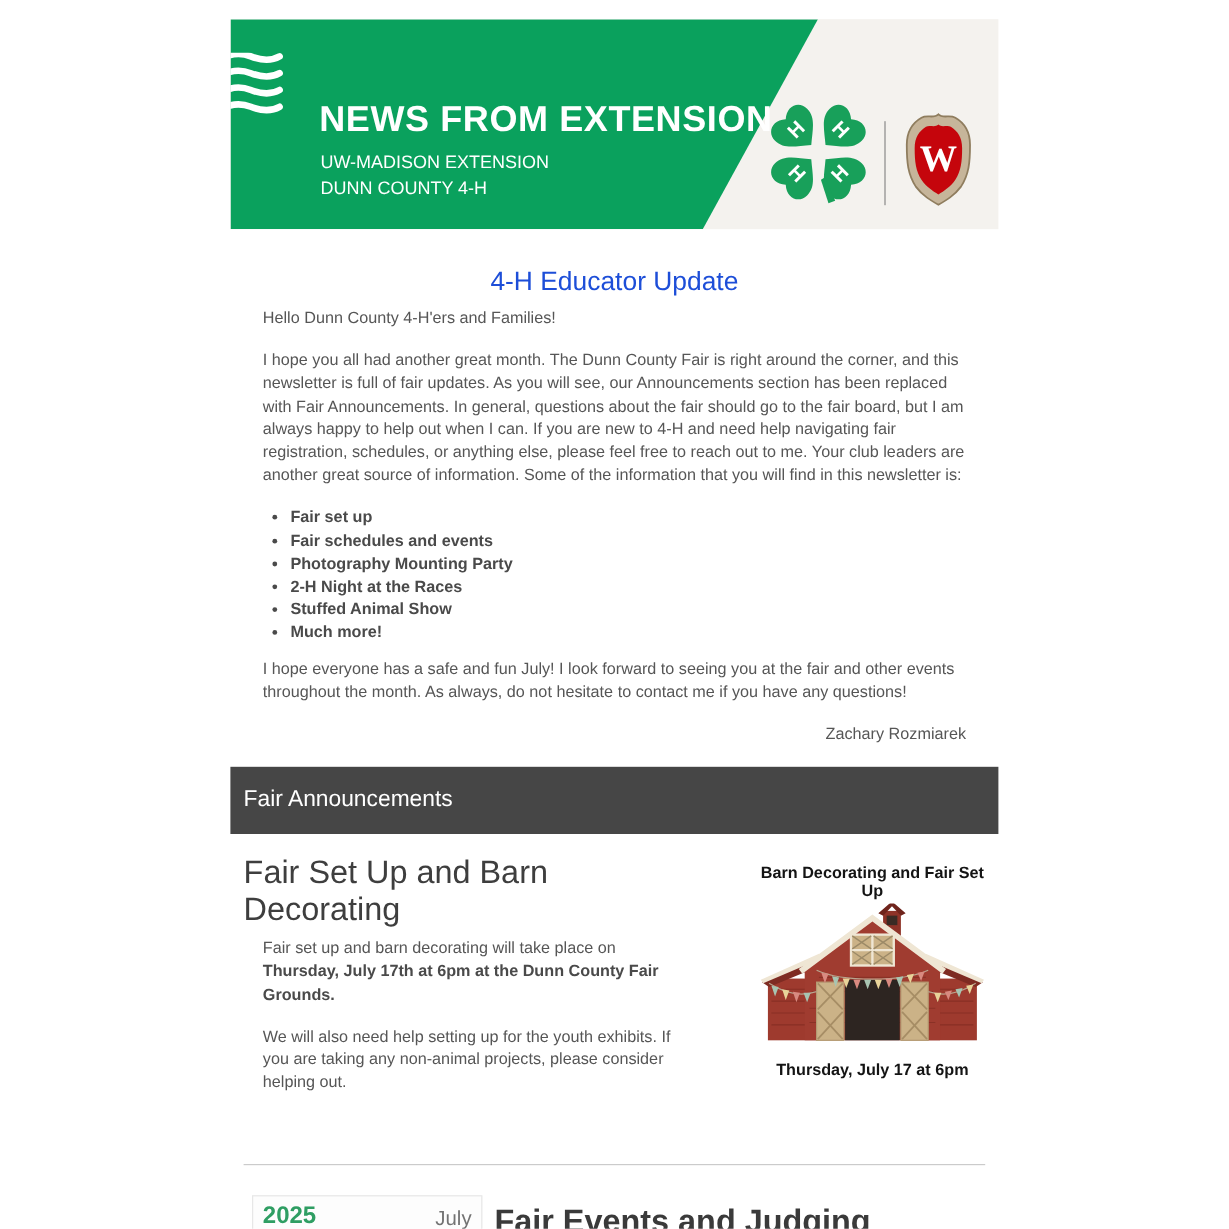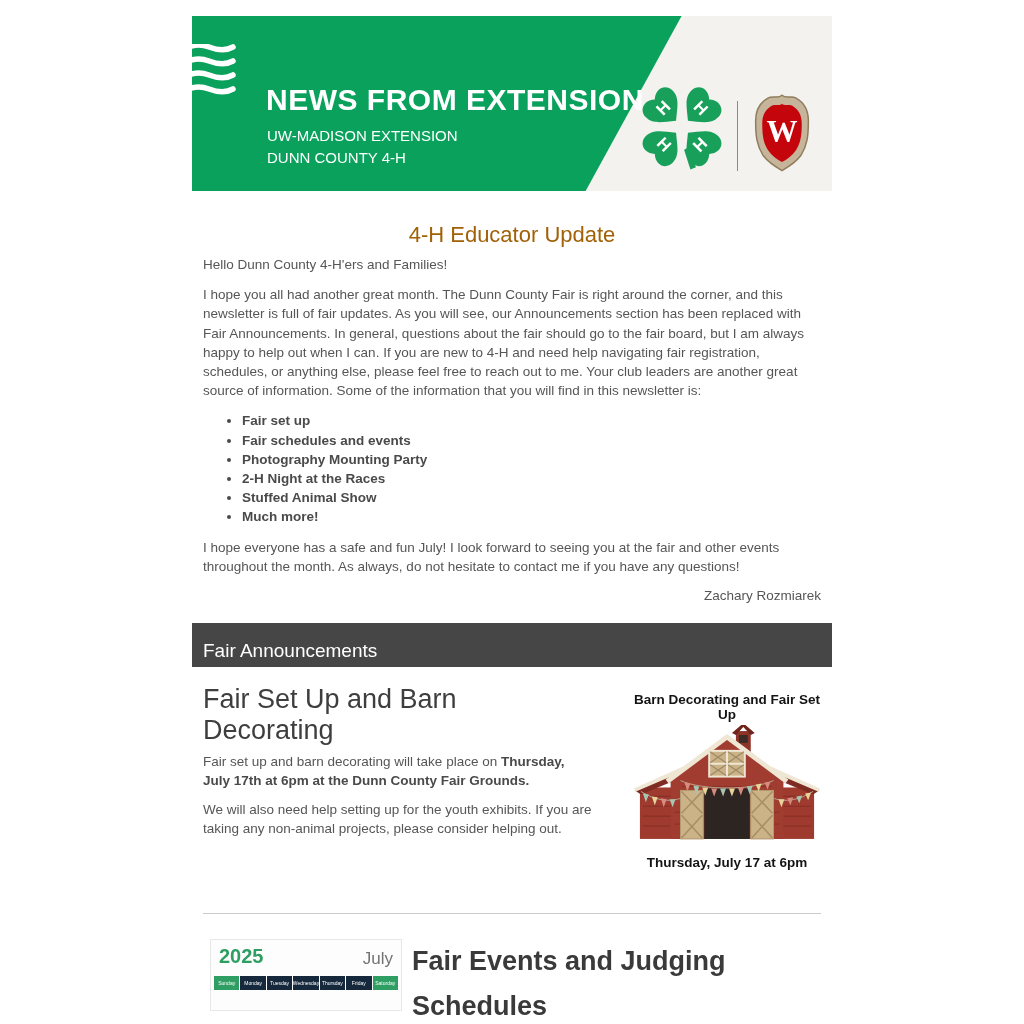--- a/index.html
+++ b/index.html
@@ -15,31 +15,31 @@
   .wave{position:absolute;left:-9px;top:28px;}
   .banner-title{position:absolute;left:74px;top:67px;color:#ffffff;font-size:30px;
     font-weight:700;letter-spacing:.5px;white-space:nowrap;}
   .banner-org{position:absolute;left:75px;top:109px;color:#ffffff;font-size:15px;
     line-height:21.5px;font-weight:400;}
   .logo-clover{position:absolute;left:448px;top:68px;}
   .logo-divider{position:absolute;left:545px;top:85px;width:1px;height:70px;background:#8a8a8a;}
   .logo-crest{position:absolute;left:558px;top:72px;}
   
   .inner{padding:0 11px;color:#565656;font-size:13.5px;line-height:19.2px;}
-  .h-update{margin:31px 0 0;text-align:center;font-size:22px;font-weight:400;color:#a16207;line-height:25px;}
-  p{margin:0;}
+  .h-update{margin:31px 0 0;text-align:center;font-size:22px;font-weight:400;color:#1d4ed8;line-height:25px;}
+  p{margin:16px;}
   .p-greeting{margin-top:8px;}
   .p-intro{margin-top:11px;}
   ul.topics{margin:11px 0 0;padding:0 0 0 39px;color:#4a4a4a;}
   ul.topics li{font-weight:700;line-height:19.2px;}
   .p-closing{margin-top:11px;}
   .p-sig{margin-top:10px;text-align:right;}
   .p-sigtitle{margin-top:10px;}
   
-  .section-bar{margin-top:18px;height:44px;background:#464646;color:#ffffff;
+  .section-bar{margin-top:18px;height:56px;background:#464646;color:#ffffff;
     font-size:19px;line-height:56px;padding-left:11px;font-weight:400;}
   
   .two-col{display:flex;margin-top:17px;padding:0 11px;gap:40px;}
   .col-left{width:408px;color:#565656;font-size:13.5px;line-height:19.2px;}
   .h-fairsetup{font-size:27px;font-weight:400;color:#3e3e3e;line-height:31px;margin:0;}
   .p-setup1{margin-top:6px;}
   .p-setup2{margin-top:9px;}
   .col-left b,.col-left strong{color:#4a4a4a;}
   .figure{width:192px;margin-left:auto;text-align:center;}
   .fig-title{font-size:13.5px;font-weight:700;color:#141414;line-height:15px;margin-top:8px;}

